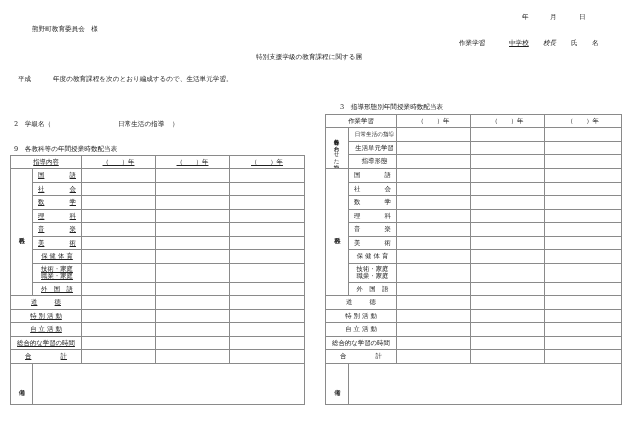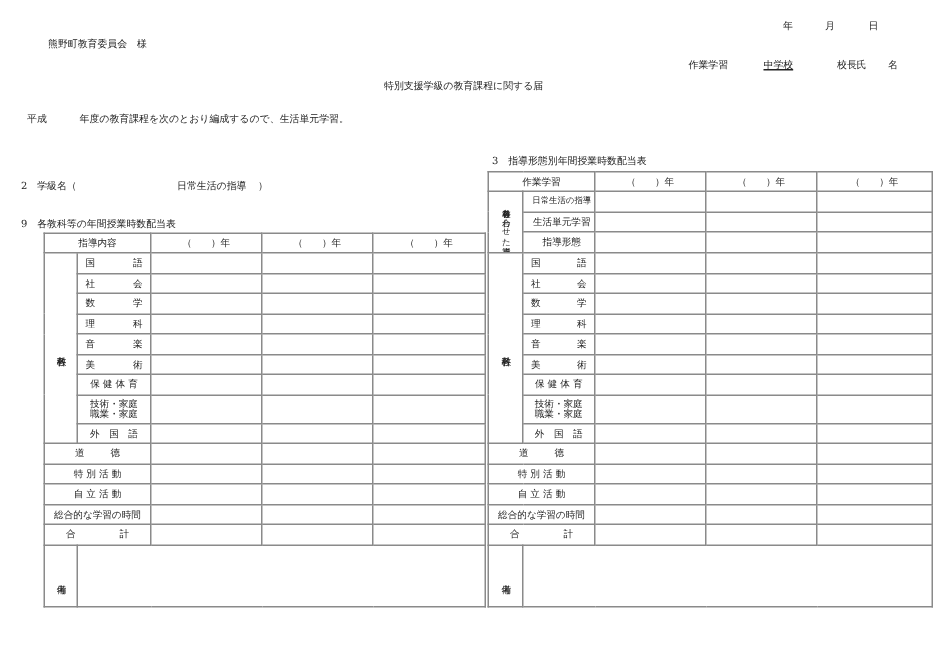--- a/index.html
+++ b/index.html
@@ -21,36 +21,36 @@
 </head>
 <body>
 
 <div class="t" style="left:32px; top:26px;">熊野町教育委員会　様</div>
 <div class="t" style="left:522px; top:14px;">年</div>
 <div class="t" style="left:550px; top:14px;">月</div>
 <div class="t" style="left:579px; top:14px;">日</div>
 
 <div class="t" style="left:459px; top:40px;">作業学習</div>
 <div class="t" style="left:509px; top:40px;text-decoration:underline;">中学校</div>
-<div class="t" style="left:558px; top:40px;">校長</div>
+<div class="t" style="left:543px; top:40px;font-style:italic;">校長</div>
 <div class="t" style="left:571px; top:40px;">氏</div>
 <div class="t" style="left:592px; top:40px;">名</div>
 
 <div class="t" style="left:256px; top:54px;">特別支援学級の教育課程に関する届</div>
 
 <div class="t" style="left:18px; top:76px;">平成</div>
 <div class="t" style="left:53px; top:76px;">年度の教育課程を次のとおり編成するので、生活単元学習。</div>
 
 <div class="t" style="left:14px; top:121px;">2　学級名（</div>
 <div class="t" style="left:118px; top:121px;">日常生活の指導</div>
 <div class="t" style="left:172px; top:121px;">）</div>
 
 <div class="t" style="left:14px; top:146px;">9　各教科等の年間授業時数配当表</div>
 
-<table class="grid" style="left:29px; top:155px; width:294px;">
+<table class="grid" style="left:10px; top:155px; width:294px;text-decoration:underline;">
   <colgroup>
       <col style="width:22px">
       <col style="width:49px">
       <col style="width:74px">
       <col style="width:74px">
       <col style="width:75px">
     </colgroup>
   <tbody>
       <tr style="height:13px">
     <td colspan="2">指導内容</td>
@@ -190,21 +190,21 @@
   </tr>
   <tr style="height:41px">
     <td>
           <div class="vert">備考</div>
         </td>
     <td colspan="4"></td>
   </tr>
 </tbody>
   </table>
 
-<div class="t" style="left:328px; top:104px;text-align:right;">3　指導形態別年間授業時数配当表</div>
+<div class="t" style="left:340px; top:104px;text-align:right;">3　指導形態別年間授業時数配当表</div>
 
 <table class="grid" style="left:325px; top:114px; width:296px;">
   <colgroup>
       <col style="width:23px">
       <col style="width:48px">
       <col style="width:74px">
       <col style="width:74px">
       <col style="width:77px">
     </colgroup>
   <tbody>

